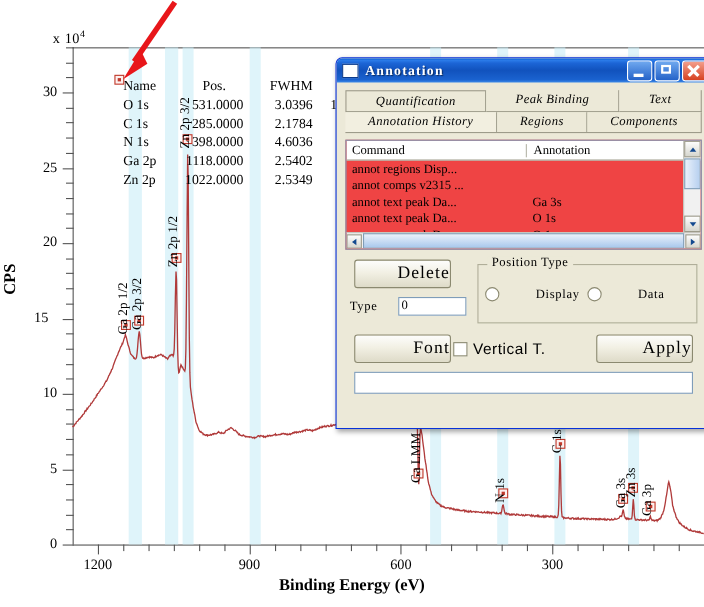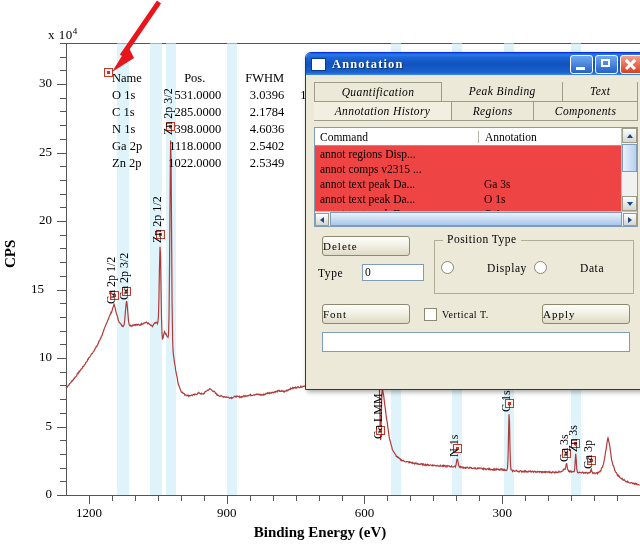--- a/index.html
+++ b/index.html
@@ -131,22 +131,22 @@
   .hsb-arrow{width:14px;height:13px;background:linear-gradient(to bottom,#fdfdfd,#d6d6ce);
      border:1px solid #9d9b8a;box-sizing:border-box;position:relative;flex:0 0 auto;}
   .hsb-arrow::after{content:"";position:absolute;top:3px;width:0;height:0;
      border-top:3.5px solid transparent;border-bottom:3.5px solid transparent;}
   .hsb-arrow.left::after{left:4px;border-right:4px solid #13498f;}
   .hsb-arrow.right::after{left:4px;border-left:4px solid #13498f;}
   #hscroll .thumb{flex:1 1 auto;height:12px;margin:0 1px;
      background:linear-gradient(to bottom,#eaf1fb,#a9c8ec);border:1px solid #7f9db9;}
 
   .xpbtn{background:linear-gradient(to bottom,#fdfdfc 0%,#f2f0e4 45%,#dedbc8 100%);
-     border:1px solid #8b8970;border-radius:3px;font-size:11px;
-     font-family:"Liberation Serif",serif;letter-spacing:1px;text-align:left;
+     border:1px solid #8b8970;border-radius:3px;font-size:16px;
+     font-family:"Liberation Serif",serif;letter-spacing:1px;text-align:right;
      padding:3px 0;}
 
   #mid-row{display:flex;margin-top:9px;}
   #left-controls{width:118px;}
   #delete-button{width:86px;margin-left:8px;}
   #angle-row{display:flex;align-items:center;margin-top:8px;margin-left:4px;}
   #angle-label{font-size:11.5px;font-family:"Liberation Serif",serif;letter-spacing:.6px;
      width:44px;}
   #angle-input{width:56px;height:15px;background:#fff;border:1px solid #7f9db9;
      font-size:11.5px;font-family:"Liberation Serif",serif;padding:0 2px;
@@ -156,22 +156,22 @@
   #pt-legend{position:absolute;left:8px;top:-8px;background:#ece9d8;padding:0 4px;
      font-size:11.5px;font-family:"Liberation Serif",serif;letter-spacing:.5px;}
   .radio-row{display:flex;margin-top:20px;padding:0 6px;}
   .radio-item{flex:1;display:flex;align-items:center;font-size:11.5px;
      font-family:"Liberation Serif",serif;letter-spacing:.6px;gap:28px;}
   .radio-dot{width:11px;height:11px;border:1px solid #8b8970;border-radius:50%;
      background:#fff;margin-right:5px;flex:0 0 auto;}
 
   #bottom-row{display:flex;align-items:center;margin-top:10px;padding:0 8px 0 8px;}
   #font-button{width:86px;}
-  #vertical-check{display:flex;align-items:center;margin-left:14px;font-size:10px;
-     font-family:Liberation Serif, serif;letter-spacing:.5px;flex:1 1 auto;}
+  #vertical-check{display:flex;align-items:center;margin-left:2px;font-size:14px;
+     font-family:Liberation Sans, sans-serif;letter-spacing:.5px;flex:1 1 auto;}
   .chkbox{width:11px;height:11px;border:1px solid #8b8970;background:#fff;
      margin-right:5px;flex:0 0 auto;}
   #apply-button{width:86px;}
   #command-input{margin:8px 8px 0 8px;height:18px;background:#fff;
      border:1px solid #7f9db9;}
 </style>
 </head>
 <body>
 
 <div id="plot-root">

